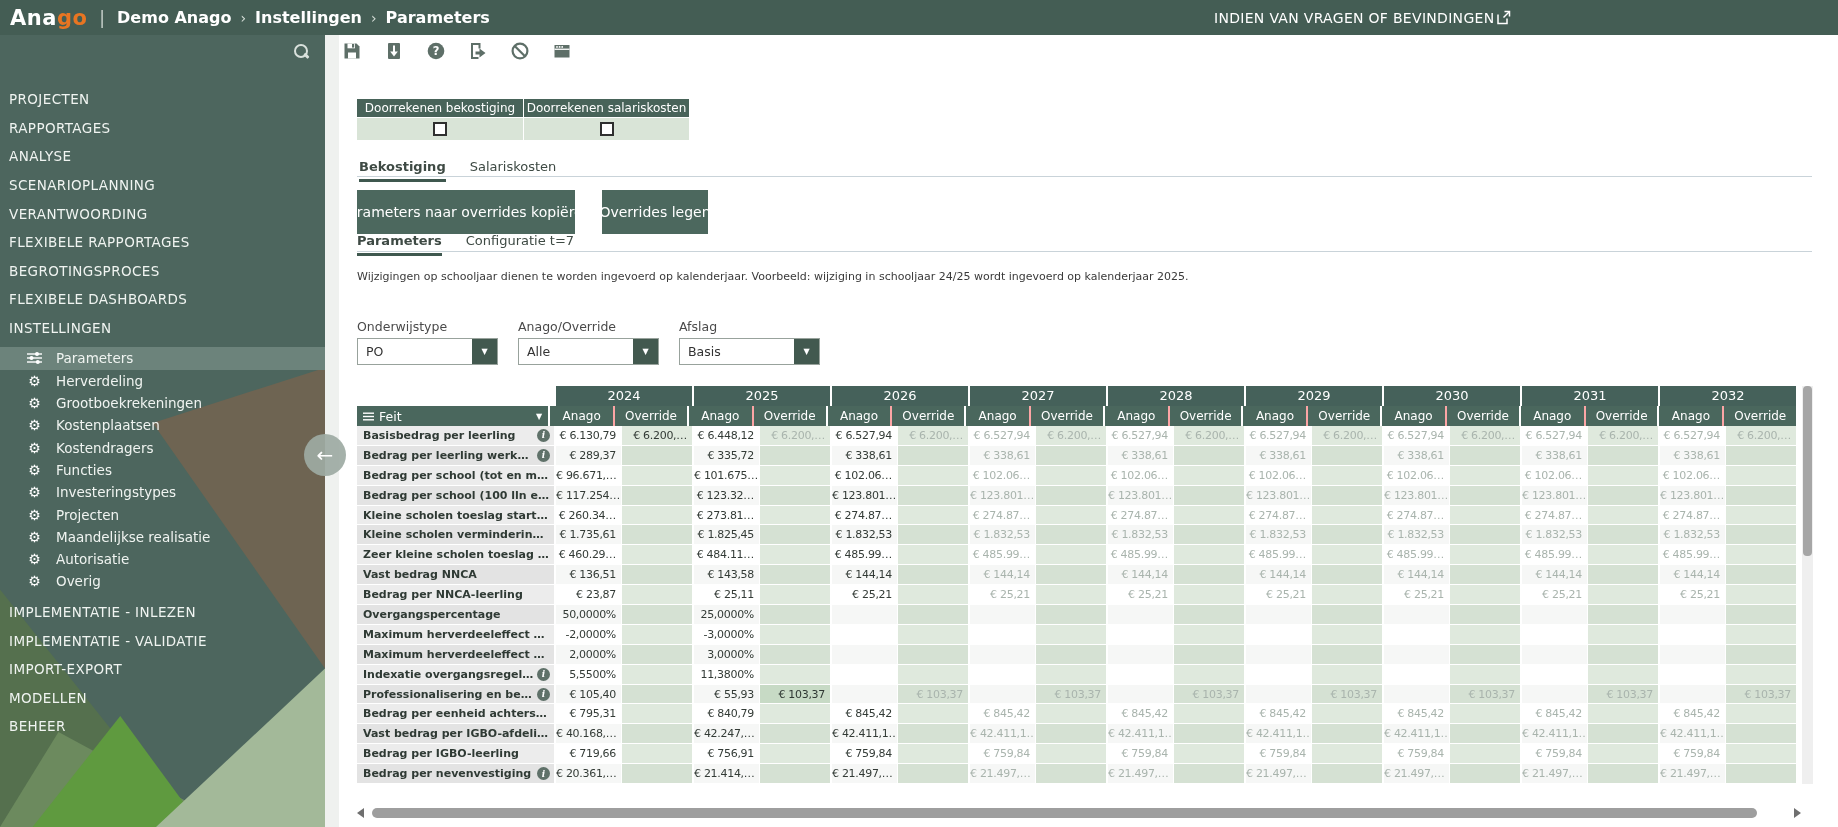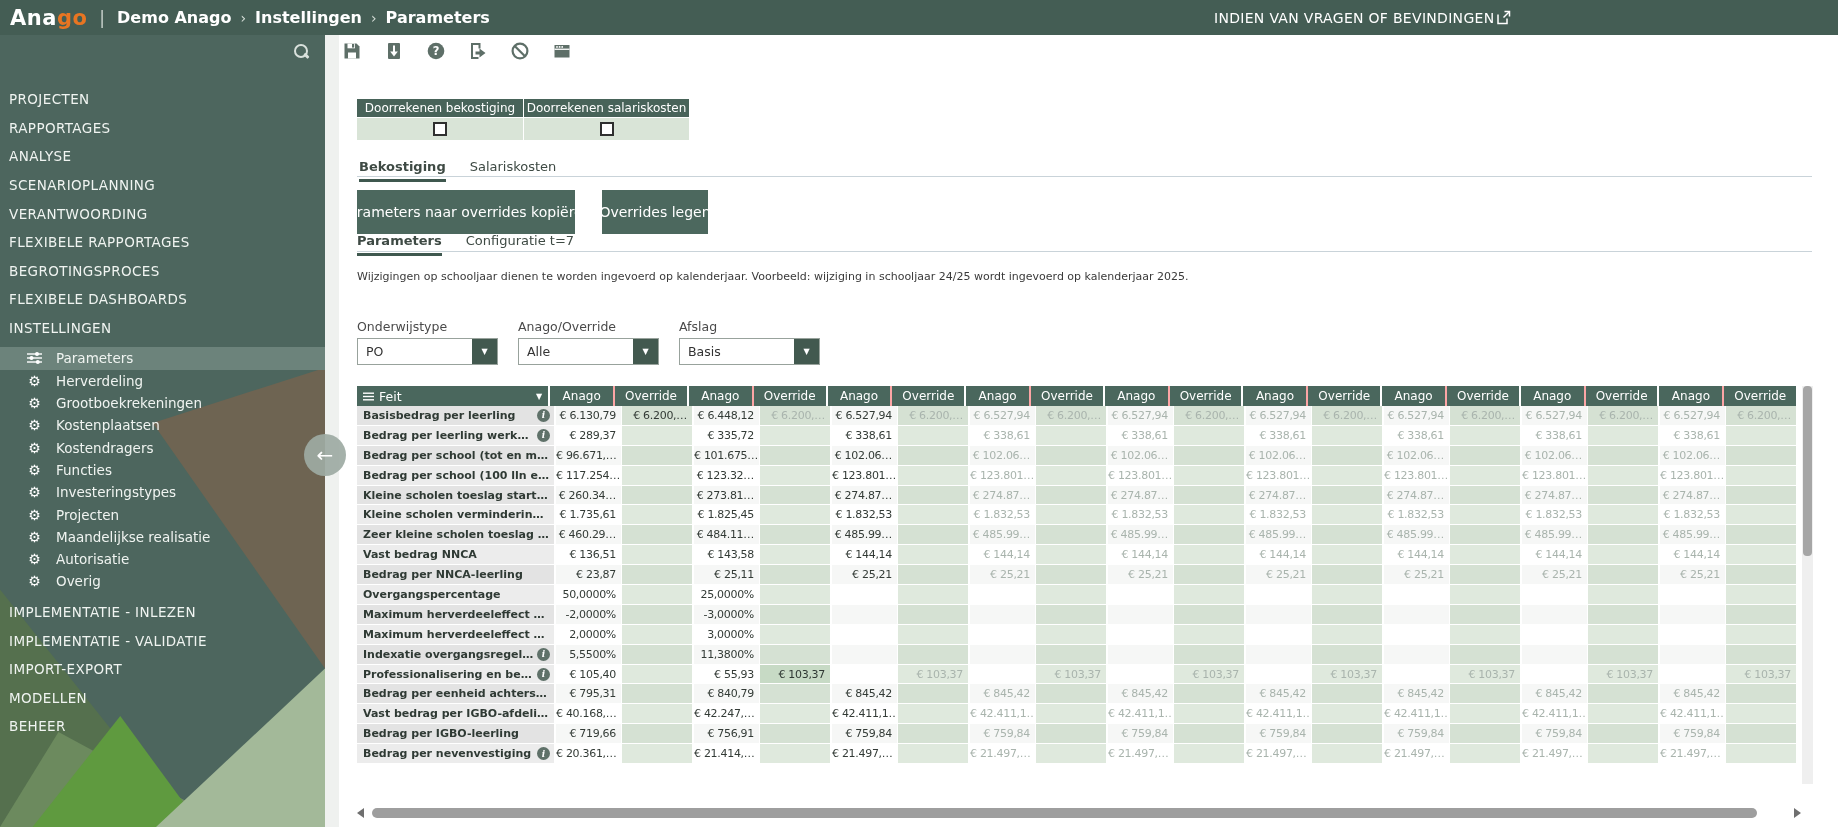--- a/index.html
+++ b/index.html
@@ -318,20 +318,32 @@
           <div class="f-label">Afslag</div>
           <div class="select">
             <div class="sel-val">Basis</div>
             <div class="sel-btn">▼</div>
           </div>
         </div>
       </div>
 
     <div class="dtable" id="dtable">
         <div class="trh">
+          <div class="spacer"></div>
+          <div class="th-year">2024</div>
+          <div class="th-year">2025</div>
+          <div class="th-year">2026</div>
+          <div class="th-year">2027</div>
+          <div class="th-year">2028</div>
+          <div class="th-year">2029</div>
+          <div class="th-year">2030</div>
+          <div class="th-year">2031</div>
+          <div class="th-year">2032</div>
+        </div>
+        <div class="trh">
           <div class="th-feit">
             <span><svg width="11" height="9" viewBox="0 0 11 9">
                 <g stroke="#fff" stroke-width="1.4">
                   <line x1="0" y1="1.2" x2="11" y2="1.2"></line>
                   <line x1="0" y1="4.5" x2="11" y2="4.5"></line>
                   <line x1="0" y1="7.8" x2="11" y2="7.8"></line>
                 </g>
               </svg></span>
             <span>Feit</span>
             <span class="caret">▼</span>

